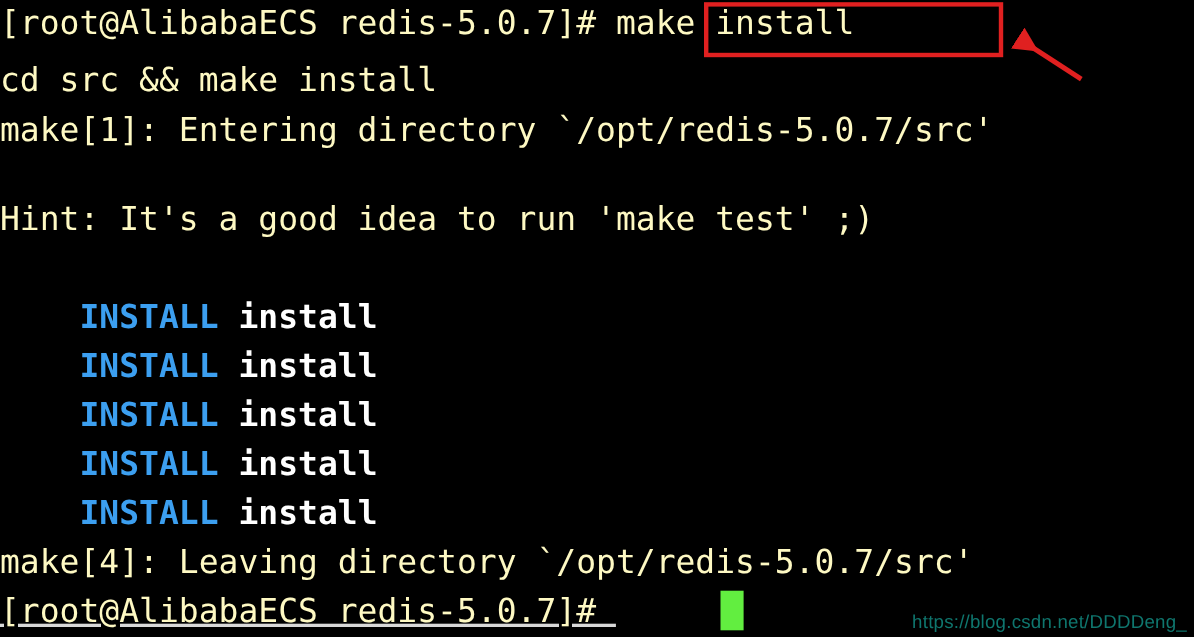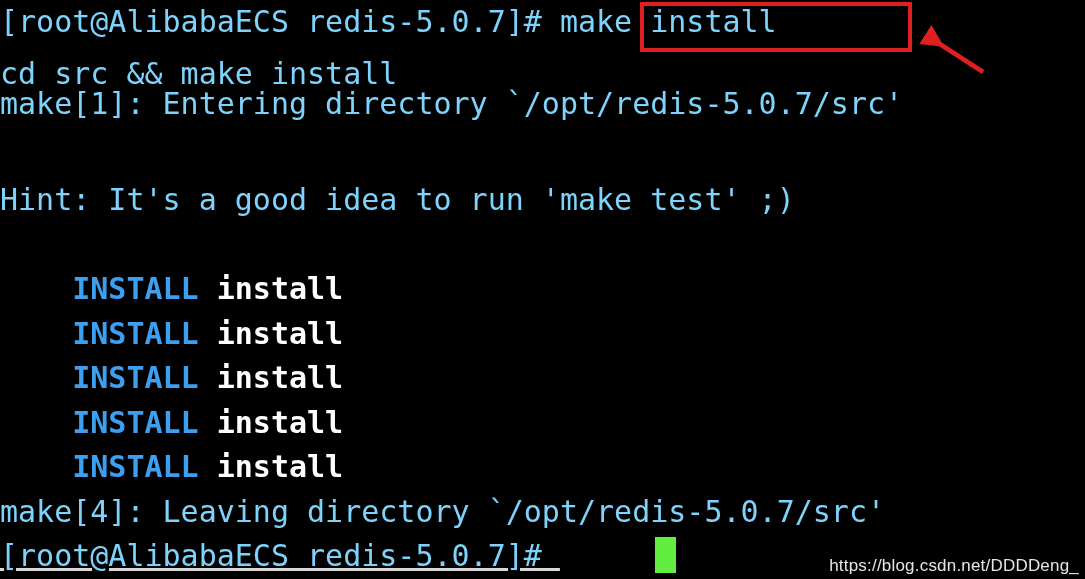--- a/index.html
+++ b/index.html
@@ -30,21 +30,21 @@
     font-family: "DejaVu Sans Mono", monospace;
     font-size: 30px;
     letter-spacing: 0px;
     color: #d8d8d8;
   }
   .seg {
     white-space: pre;
     font-family: "DejaVu Sans Mono", monospace;
     font-size: 30px;
   }
-  .c-white   { color: #7dd3fc; }
+  .c-white   { color: #fef9c3; }
   .c-blue    { color: #3c9ff0; font-weight: bold; }
   .c-bwhite  { color: #ffffff; font-weight: bold; }
 
   
   #anno-box {
     position: absolute;
     left: 640px;
     top: 2px;
     width: 272px;
     height: 50px;
@@ -69,37 +69,37 @@
     top: 537px;
     width: 21px;
     height: 36px;
     background: #62ee40;
   }
   
   #watermark {
     position: absolute;
     right: 6px;
     bottom: 3px;
-    color: #e5e5e5;
+    color: #0f766e;
     font-family: "Liberation Sans", sans-serif;
     font-size: 17px;
     letter-spacing: 0.2px;
     white-space: pre;
   }
 </style>
 </head>
 <body>
 
 <div id="terminal">
 
   <div class="term-line" style="top:0px;"><span class="seg c-white">[root@AlibabaECS redis-5.0.7]# make install</span></div>
 
   <div class="term-line" style="top:52px;"><span class="seg c-white">cd src &amp;&amp; make install</span></div>
 
-  <div class="term-line" style="top:82px;"><span class="seg c-white">make[1]: Entering directory `/opt/redis-5.0.7/src'</span></div>
+  <div class="term-line" style="top:97px;"><span class="seg c-white">make[1]: Entering directory `/opt/redis-5.0.7/src'</span></div>
 
   <div class="term-line" style="top:133.5px;"><span class="seg c-white"></span></div>
 
   <div class="term-line" style="top:178px;"><span class="seg c-white">Hint: It's a good idea to run 'make test' ;)</span></div>
 
   <div class="term-line" style="top:222.5px;"><span class="seg c-white"></span></div>
 
   <div class="term-line" style="top:267px;"><span class="seg" style="color:transparent;">    </span><span class="seg c-blue">INSTALL</span><span class="seg" style="color:transparent;"> </span><span class="seg c-bwhite">install</span></div>
 
   <div class="term-line" style="top:311.5px;"><span class="seg" style="color:transparent;">    </span><span class="seg c-blue">INSTALL</span><span class="seg" style="color:transparent;"> </span><span class="seg c-bwhite">install</span></div>

